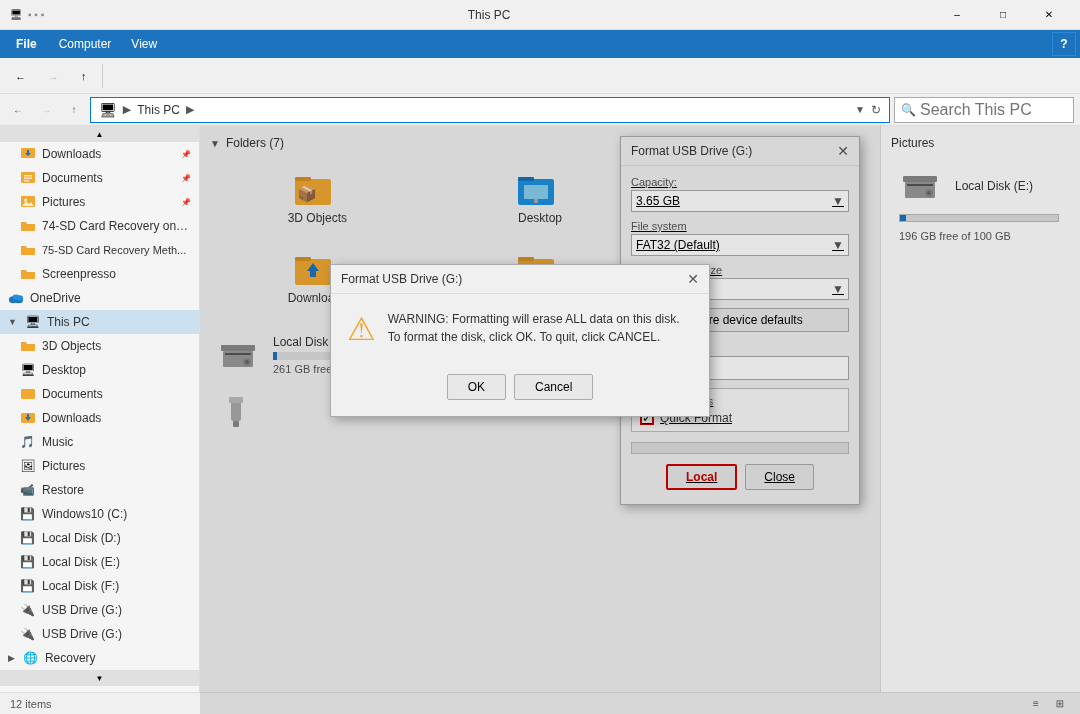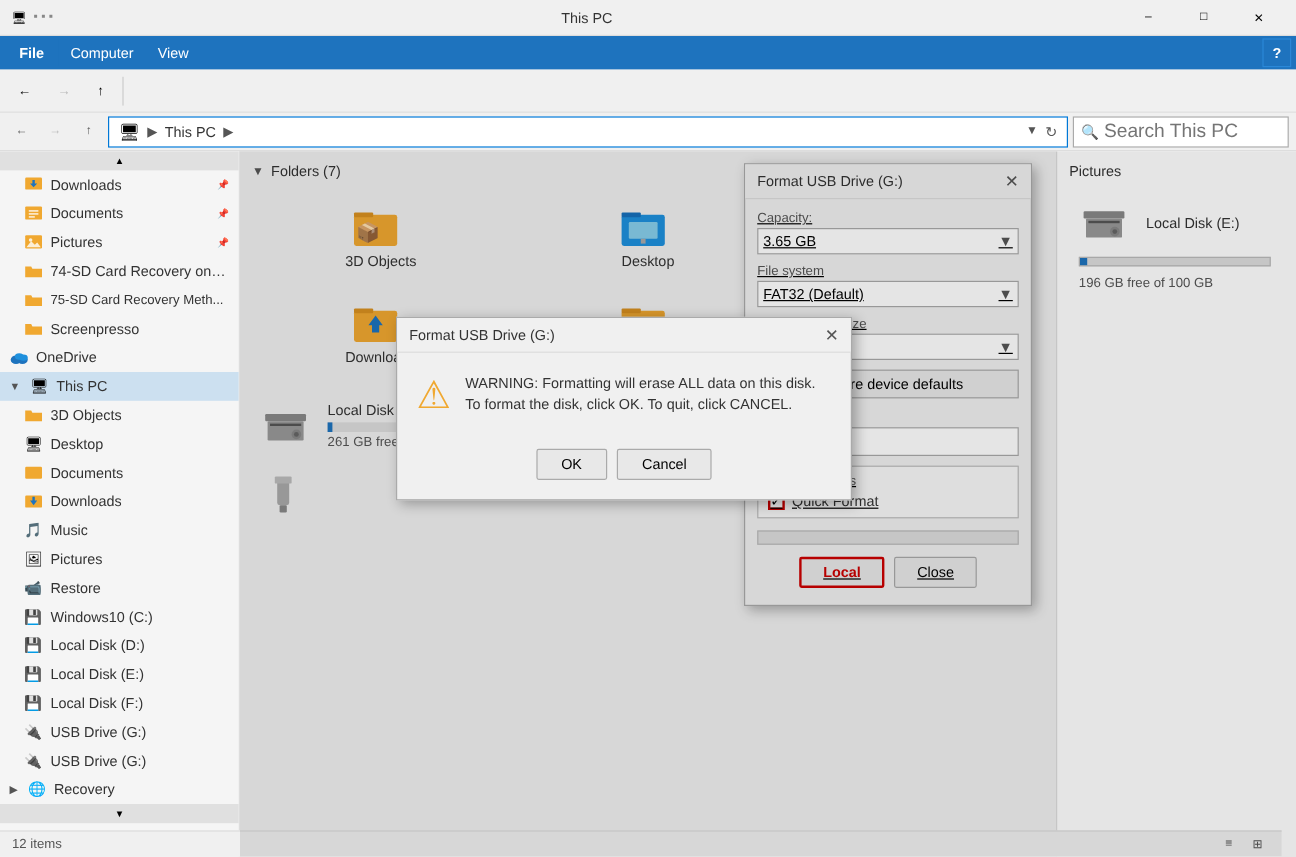--- a/index.html
+++ b/index.html
@@ -157,21 +157,21 @@
       border-top: 1px solid #ddd;
       display: flex;
       align-items: center;
       padding: 0 10px;
       font-size: 11px;
       color: #555;
       gap: 8px;
       position: absolute;
       bottom: 0;
       left: 0;
-      right: 12px;
+      right: 0;
     }
     .status-right { margin-left: auto; display: flex; gap: 4px; }
     .view-btn { width: 20px; height: 20px; display: flex; align-items: center; justify-content: center; cursor: pointer; font-size: 10px; }
 
     
     .folders-header {
       display: flex;
       align-items: center;
       gap: 6px;
       margin-bottom: 10px;

